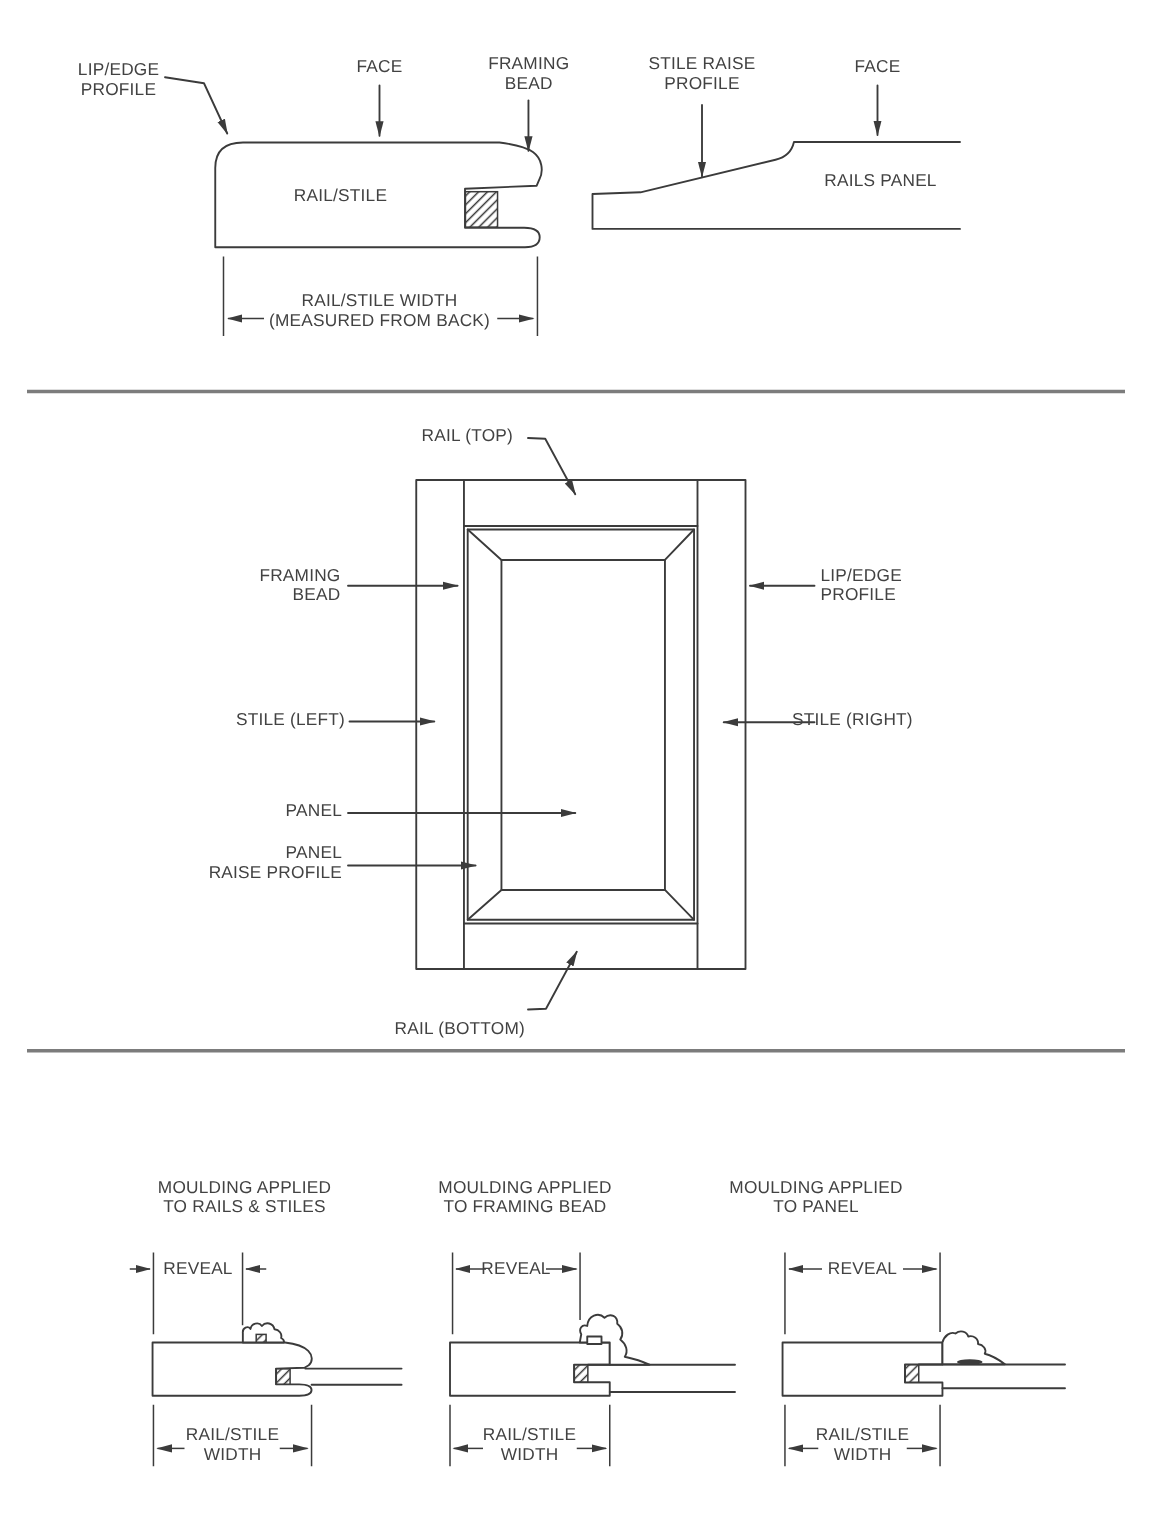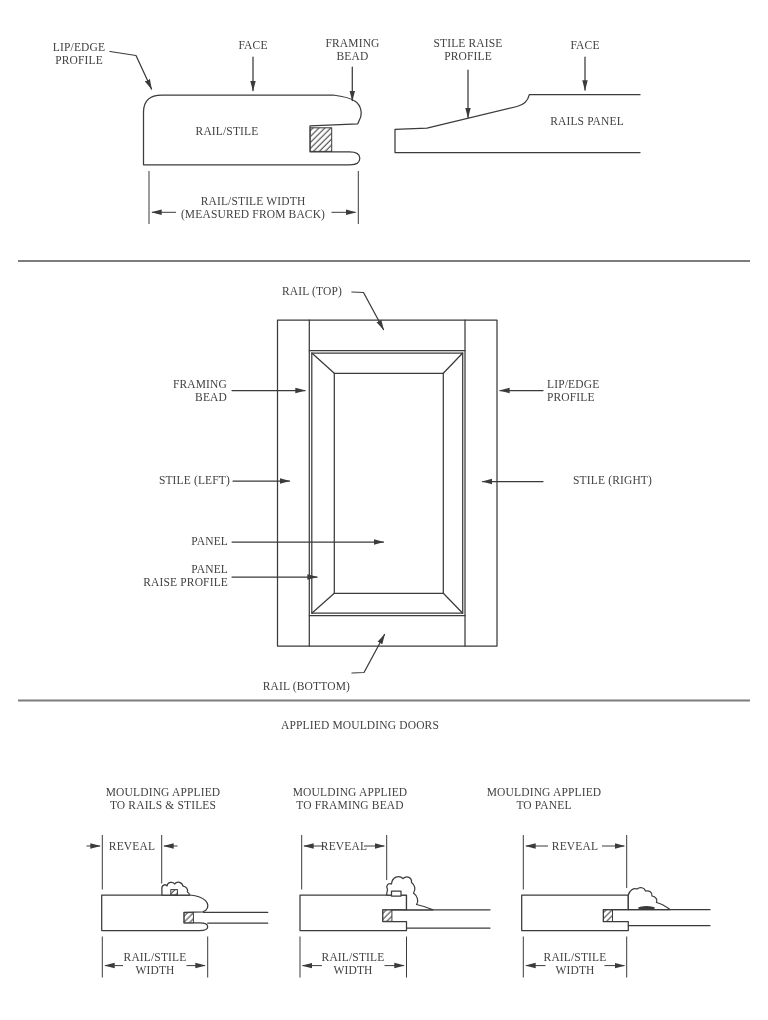--- a/index.html
+++ b/index.html
@@ -1,18 +1,18 @@
 <!DOCTYPE html>
 <html><head>
 <meta charset="utf-8">
 <style>
   html,body{margin:0;padding:0;background:#ffffff;}
   .page{
     position:relative;width:768px;height:1020px;background:#ffffff;
-    font-family:Liberation Serif, serif;overflow:hidden;
+    font-family:Liberation Sans, sans-serif;overflow:hidden;
   }
   .art{position:absolute;left:0;top:0;}
   .lbl{
     position:absolute;font-size:11.5px;line-height:13.3px;color:#424242;
     letter-spacing:.15px;white-space:pre-line;
   }
   .tc{text-align:center;}
   .tr{text-align:right;}
   .tl{text-align:left;}
   
@@ -22,21 +22,21 @@
   #l-s1-railstile{left:190px;top:125px;width:74px;}
   #l-s1-dim{left:153px;top:195px;width:200px;}
   #l-s1-praise{left:426px;top:37px;width:84px;}
   #l-s1-face-r{left:562px;top:39px;width:46px;}
   #l-s1-rpanel{left:537px;top:115px;width:100px;}
   
   #l-s2-railtop{left:252px;top:285px;width:90px;}
   #l-s2-fbead{left:150px;top:378px;width:77px;}
   #l-s2-lipedge{left:547px;top:378px;width:82px;}
   #l-s2-stilel{left:138px;top:474px;width:92px;}
-  #l-s2-stiler{left:546px;top:474px;width:106px;text-align:right;}
+  #l-s2-stiler{left:528px;top:474px;width:106px;}
   #l-s2-panel{left:160px;top:535px;width:68px;}
   #l-s2-praise{left:128px;top:563px;width:100px;}
   #l-s2-railbot{left:248px;top:680px;width:102px;}
   
   #l-s3-title{left:84px;top:719px;width:552px;}
   #l-s3-subtitle{left:84px;top:732.5px;width:552px;}
   #l-s3-h1{left:93px;top:786px;width:140px;}
   #l-s3-h2{left:280px;top:786px;width:140px;}
   #l-s3-h3{left:474px;top:786px;width:140px;}
   #l-s3-rev1{left:102px;top:839.5px;width:60px;}
@@ -203,21 +203,20 @@
 BEAD</div>
   <div class="lbl tl" id="l-s2-lipedge">LIP/EDGE
 PROFILE</div>
   <div class="lbl tr" id="l-s2-stilel">STILE (LEFT)</div>
   <div class="lbl tl" id="l-s2-stiler">STILE (RIGHT)</div>
   <div class="lbl tr" id="l-s2-panel">PANEL</div>
   <div class="lbl tr" id="l-s2-praise">PANEL
 RAISE PROFILE</div>
   <div class="lbl tr" id="l-s2-railbot">RAIL (BOTTOM)</div>
 
-  <div class="lbl tc" id="l-s3-title">APPLIED MOULDING DOORS</div>
   <div class="lbl tc" id="l-s3-h1">MOULDING APPLIED
 TO RAILS &amp; STILES</div>
   <div class="lbl tc" id="l-s3-h2">MOULDING APPLIED
 TO FRAMING BEAD</div>
   <div class="lbl tc" id="l-s3-h3">MOULDING APPLIED
 TO PANEL</div>
   <div class="lbl tc" id="l-s3-rev1">REVEAL</div>
   <div class="lbl tc" id="l-s3-rev2">REVEAL</div>
   <div class="lbl tc" id="l-s3-rev3">REVEAL</div>
   <div class="lbl tc" id="l-s3-w1">RAIL/STILE

